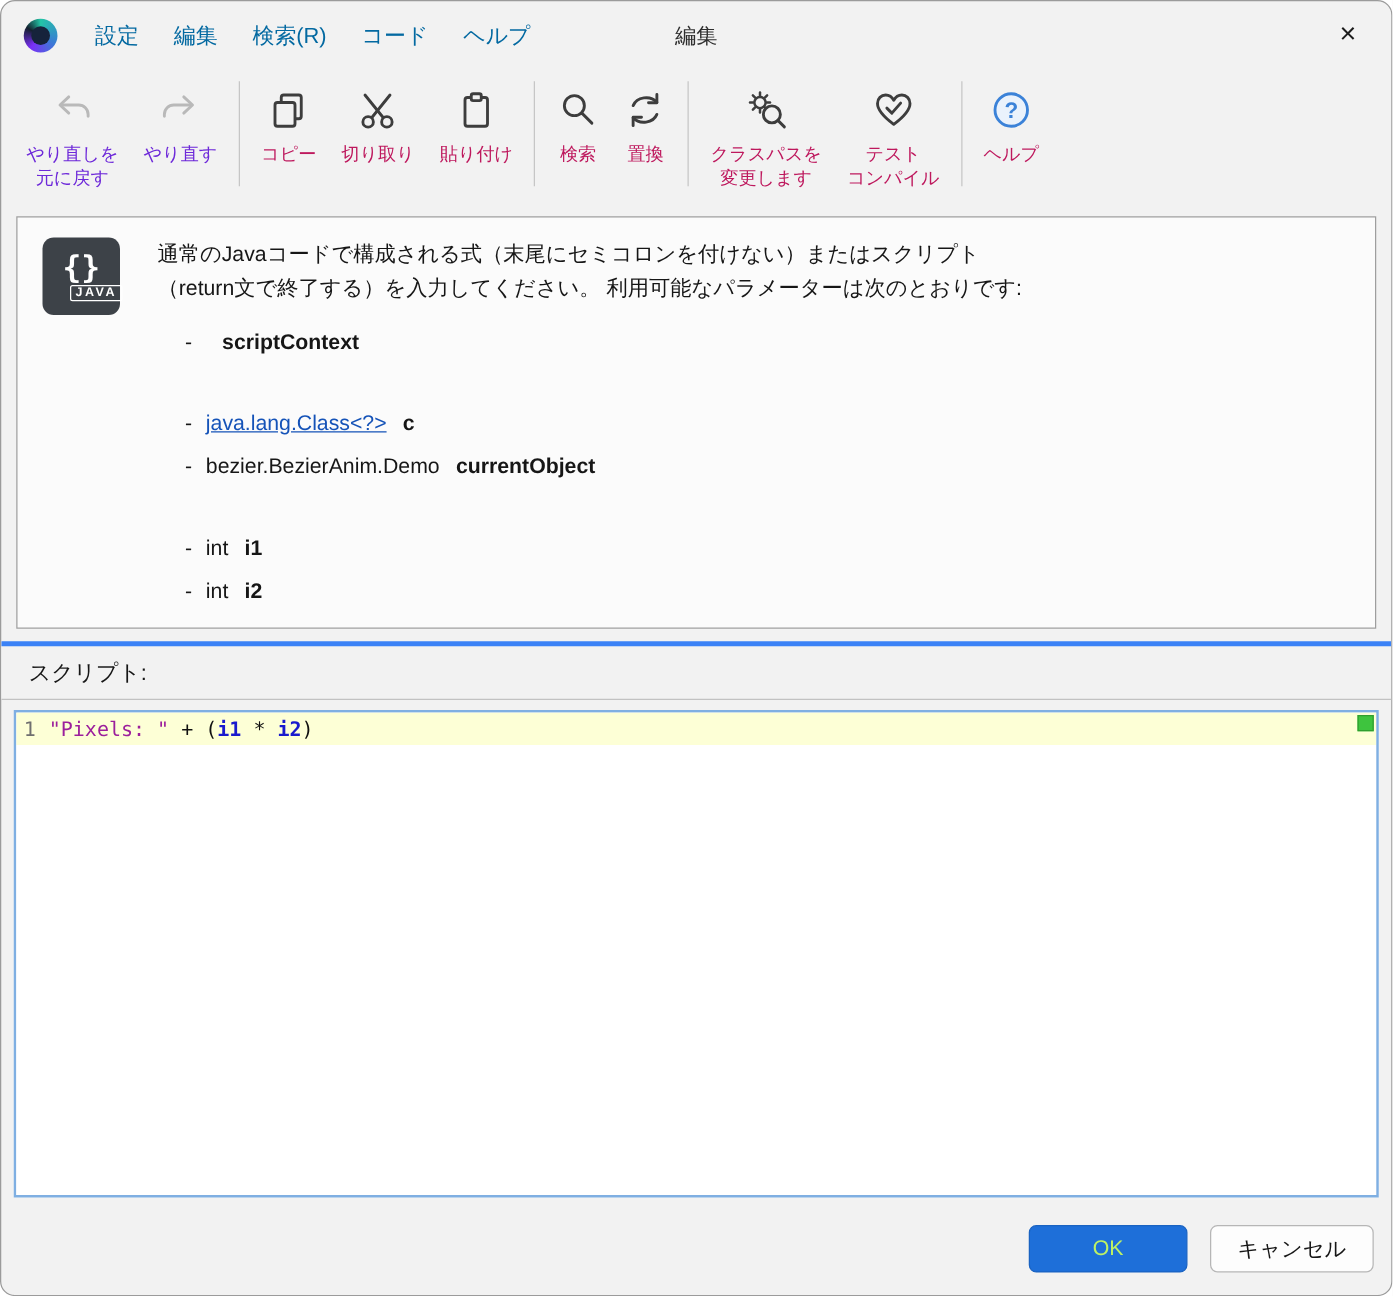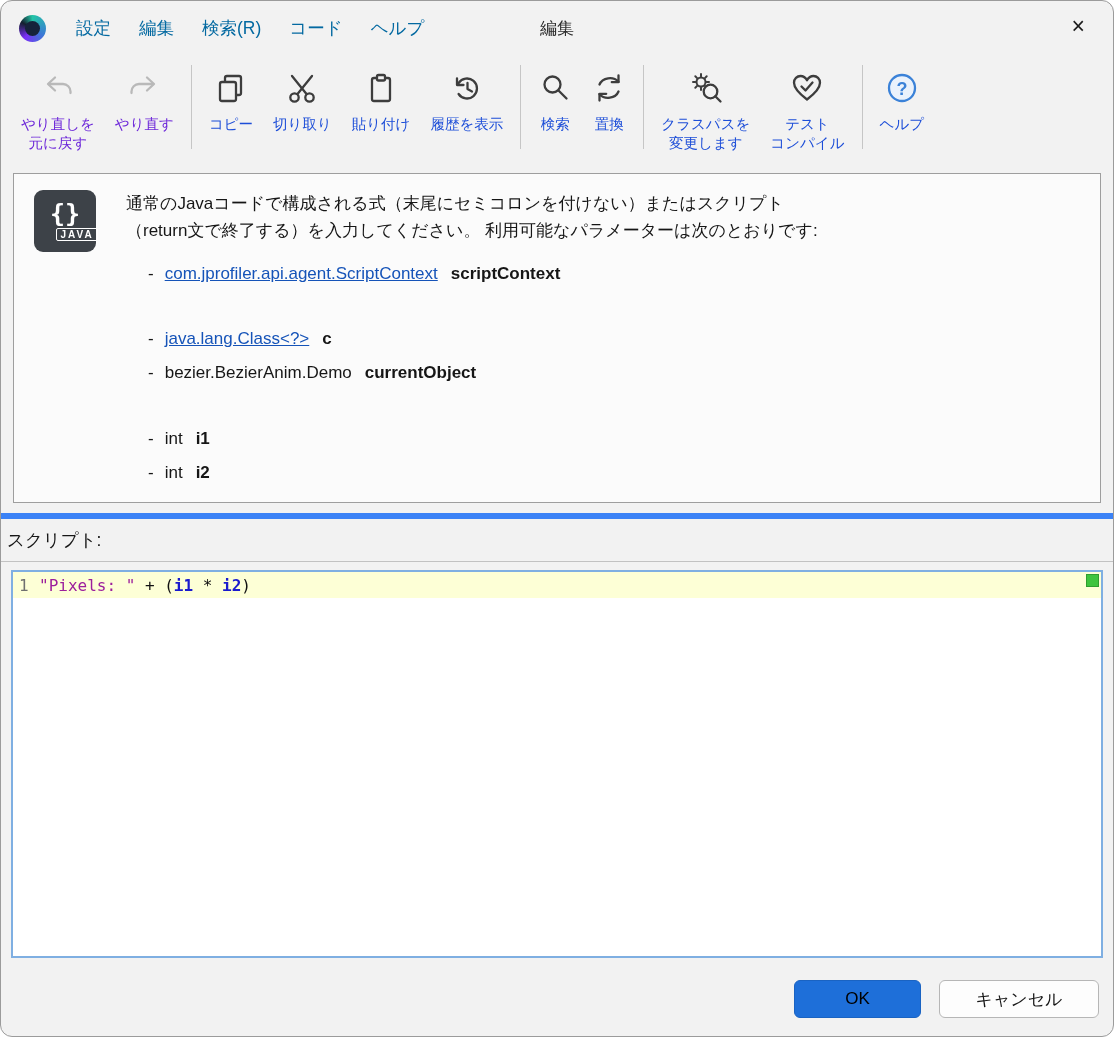--- a/index.html
+++ b/index.html
@@ -21,21 +21,21 @@
   .menu-item { padding:6px 14px; font-size:17.5px; color:#0369a1; cursor:default; }
   .window-title { position:absolute; left:50%; transform:translateX(-50%); font-size:17px; color:#2e2e2e; }
   .close-btn { position:absolute; right:22px; top:12px; font-size:23px; color:#1b1b1b; line-height:1; padding:2px 6px; cursor:default; }
 
   
   .toolbar { display:flex; align-items:stretch; padding:4px 8px 10px 10px; flex:0 0 auto; }
   .tb-btn { display:flex; flex-direction:column; align-items:center; padding:6px 10px 2px; border-radius:6px; cursor:default; }
   .tb-icon { height:46px; display:flex; align-items:center; justify-content:center; }
   .tb-btn svg { stroke:#3d3d3d; fill:none; stroke-width:2.3; stroke-linecap:round; stroke-linejoin:round; }
   .tb-btn.disabled svg { stroke:#b9b9b9; }
-  .tb-lbl { font-size:14.5px; color:#1d4ed8; text-align:center; white-space:pre-line; line-height:1.3; margin-top:4px; }
+  .tb-lbl { font-size:14.5px; color:#be185d; text-align:center; white-space:pre-line; line-height:1.3; margin-top:4px; }
   .tb-btn.disabled .tb-lbl { color:#6d28d9; }
   .tb-sep { width:1px; background:#c6c6c6; margin:6px 7px; }
   .help-q { font-weight:bold; fill:#3b82d8; stroke:none; font-size:18px; font-family:"Liberation Sans",sans-serif; }
 
   
   .info-panel {
     margin:8px 12px 10px; border:1px solid #9e9e9e; background:#fbfbfb;
     padding:16px 20px; display:flex; gap:30px; flex:0 0 auto;
   }
   .java-icon {
@@ -50,40 +50,40 @@
   .param-row { display:flex; align-items:baseline; margin-left:22px; margin-top:7px; }
   .param-row.gap-above { margin-top:38px; }
   .bullet { margin-right:11px; }
   .ptype { color:#161616; }
   .ptype.link { color:#1553b8; text-decoration:underline; cursor:pointer; }
   .pname { font-weight:bold; margin-left:13px; }
   .return-line { margin-top:36px; font-weight:bold; }
   .return-type { color:#1553b8; text-decoration:underline; cursor:pointer; font-weight:bold; }
 
   
-  .script-strip { border-top:6px solid #3b82f6; border-bottom:1px solid #c2c2c2; background:#f2f2f2;
-    padding:9px 6px; font-size:17.5px; color:#161616; flex:0 0 auto; }
+  .script-strip { border-top:4px solid #3b82f6; border-bottom:1px solid #c2c2c2; background:#f2f2f2;
+    padding:9px 22px; font-size:17.5px; color:#161616; flex:0 0 auto; }
 
   
   .editor { position:relative; margin:8px 10px 6px; border:2px solid #7fafe2; background:#ffffff;
     flex:1 1 auto; display:flex; flex-direction:column; overflow:hidden; }
   .code-line { display:flex; align-items:center; height:26px; background:#fdffd6; font-family:"DejaVu Sans Mono",monospace; font-size:16px; flex:0 0 auto; }
   .line-num { width:26px; padding-left:6px; color:#6f6f6f; flex:0 0 auto; }
   .code { white-space:pre; }
   .tok-string { color:#9c1f9c; }
   .tok-plain { color:#111; }
   .tok-var { color:#1a1acd; font-weight:bold; }
   .editor-body { flex:1 1 auto; background:#fff; }
   .error-stripe-ok { position:absolute; top:2px; right:2px; width:13px; height:13px; background:#3ec43e; border:1px solid #2f9e2f; }
 
   
   .footer { display:flex; justify-content:flex-end; align-items:center; gap:18px; padding:16px 14px 18px; flex:0 0 auto; }
   .btn { height:38px; font-size:17px; border-radius:6px; display:flex; align-items:center; justify-content:center; cursor:default; }
-  .btn-ok { width:127px; background:#1e6fd9; color:#000000; border:1px solid #1a63c2; }
-  .btn-cancel { width:160px; background:#fdfdfd; color:#161616; border:1px solid #b6b6b6; }
+  .btn-ok { width:127px; background:#1e6fd9; color:#bef264; border:1px solid #1a63c2; }
+  .btn-cancel { width:131px; background:#fdfdfd; color:#161616; border:1px solid #b6b6b6; }
 </style>
 </head>
 <body>
 
 <div class="window">
 
   <div class="menubar">
     <div class="app-logo"></div>
     <div class="menu-item">設定</div>
     <div class="menu-item">編集</div>
@@ -144,30 +144,20 @@
     <div class="tb-btn">
       <span class="tb-icon">
         <svg width="34" height="34" viewBox="0 0 34 34">
           <rect x="8" y="7" width="18" height="23" rx="2"></rect>
           <rect x="13" y="4" width="8" height="5.5" rx="1.5" fill="#f2f2f2"></rect>
         </svg>
       </span>
       <span class="tb-lbl">貼り付け</span>
     </div>
 
-    <div class="tb-btn">
-      <span class="tb-icon">
-        <svg width="34" height="34" viewBox="0 0 34 34">
-          <path d="M8.6 23 A10 10 0 1 0 8.6 12"></path>
-          <polyline points="7,7.5 7,14 13.5,14"></polyline>
-          <polyline points="17.5,12 17.5,18 22,20.5"></polyline>
-        </svg>
-      </span>
-      <span class="tb-lbl">履歴を表示</span>
-    </div>
 
     <div class="tb-sep"></div>
 
     <div class="tb-btn">
       <span class="tb-icon">
         <svg width="34" height="34" viewBox="0 0 34 34">
           <circle cx="14.5" cy="13.5" r="8"></circle>
           <line x1="20.5" y1="19.5" x2="28.5" y2="27.5"></line>
         </svg>
       </span>
@@ -239,21 +229,20 @@
     <div class="java-icon">
       <span class="java-braces">{}</span>
       <span class="java-word">JAVA</span>
     </div>
     <div class="info-text">
       <div class="intro">通常のJavaコードで構成される式（末尾にセミコロンを付けない）またはスクリプト
 （return文で終了する）を入力してください。 利用可能なパラメーターは次のとおりです:</div>
       <div class="param-list">
         <div class="param-row">
           <span class="bullet">-</span>
-          <span class="ptype link">com.jprofiler.api.agent.ScriptContext</span>
           <span class="pname">scriptContext</span>
         </div>
         <div class="param-row gap-above">
           <span class="bullet">-</span>
           <span class="ptype link">java.lang.Class&lt;?&gt;</span>
           <span class="pname">c</span>
         </div>
         <div class="param-row">
           <span class="bullet">-</span>
           <span class="ptype">bezier.BezierAnim.Demo</span>

